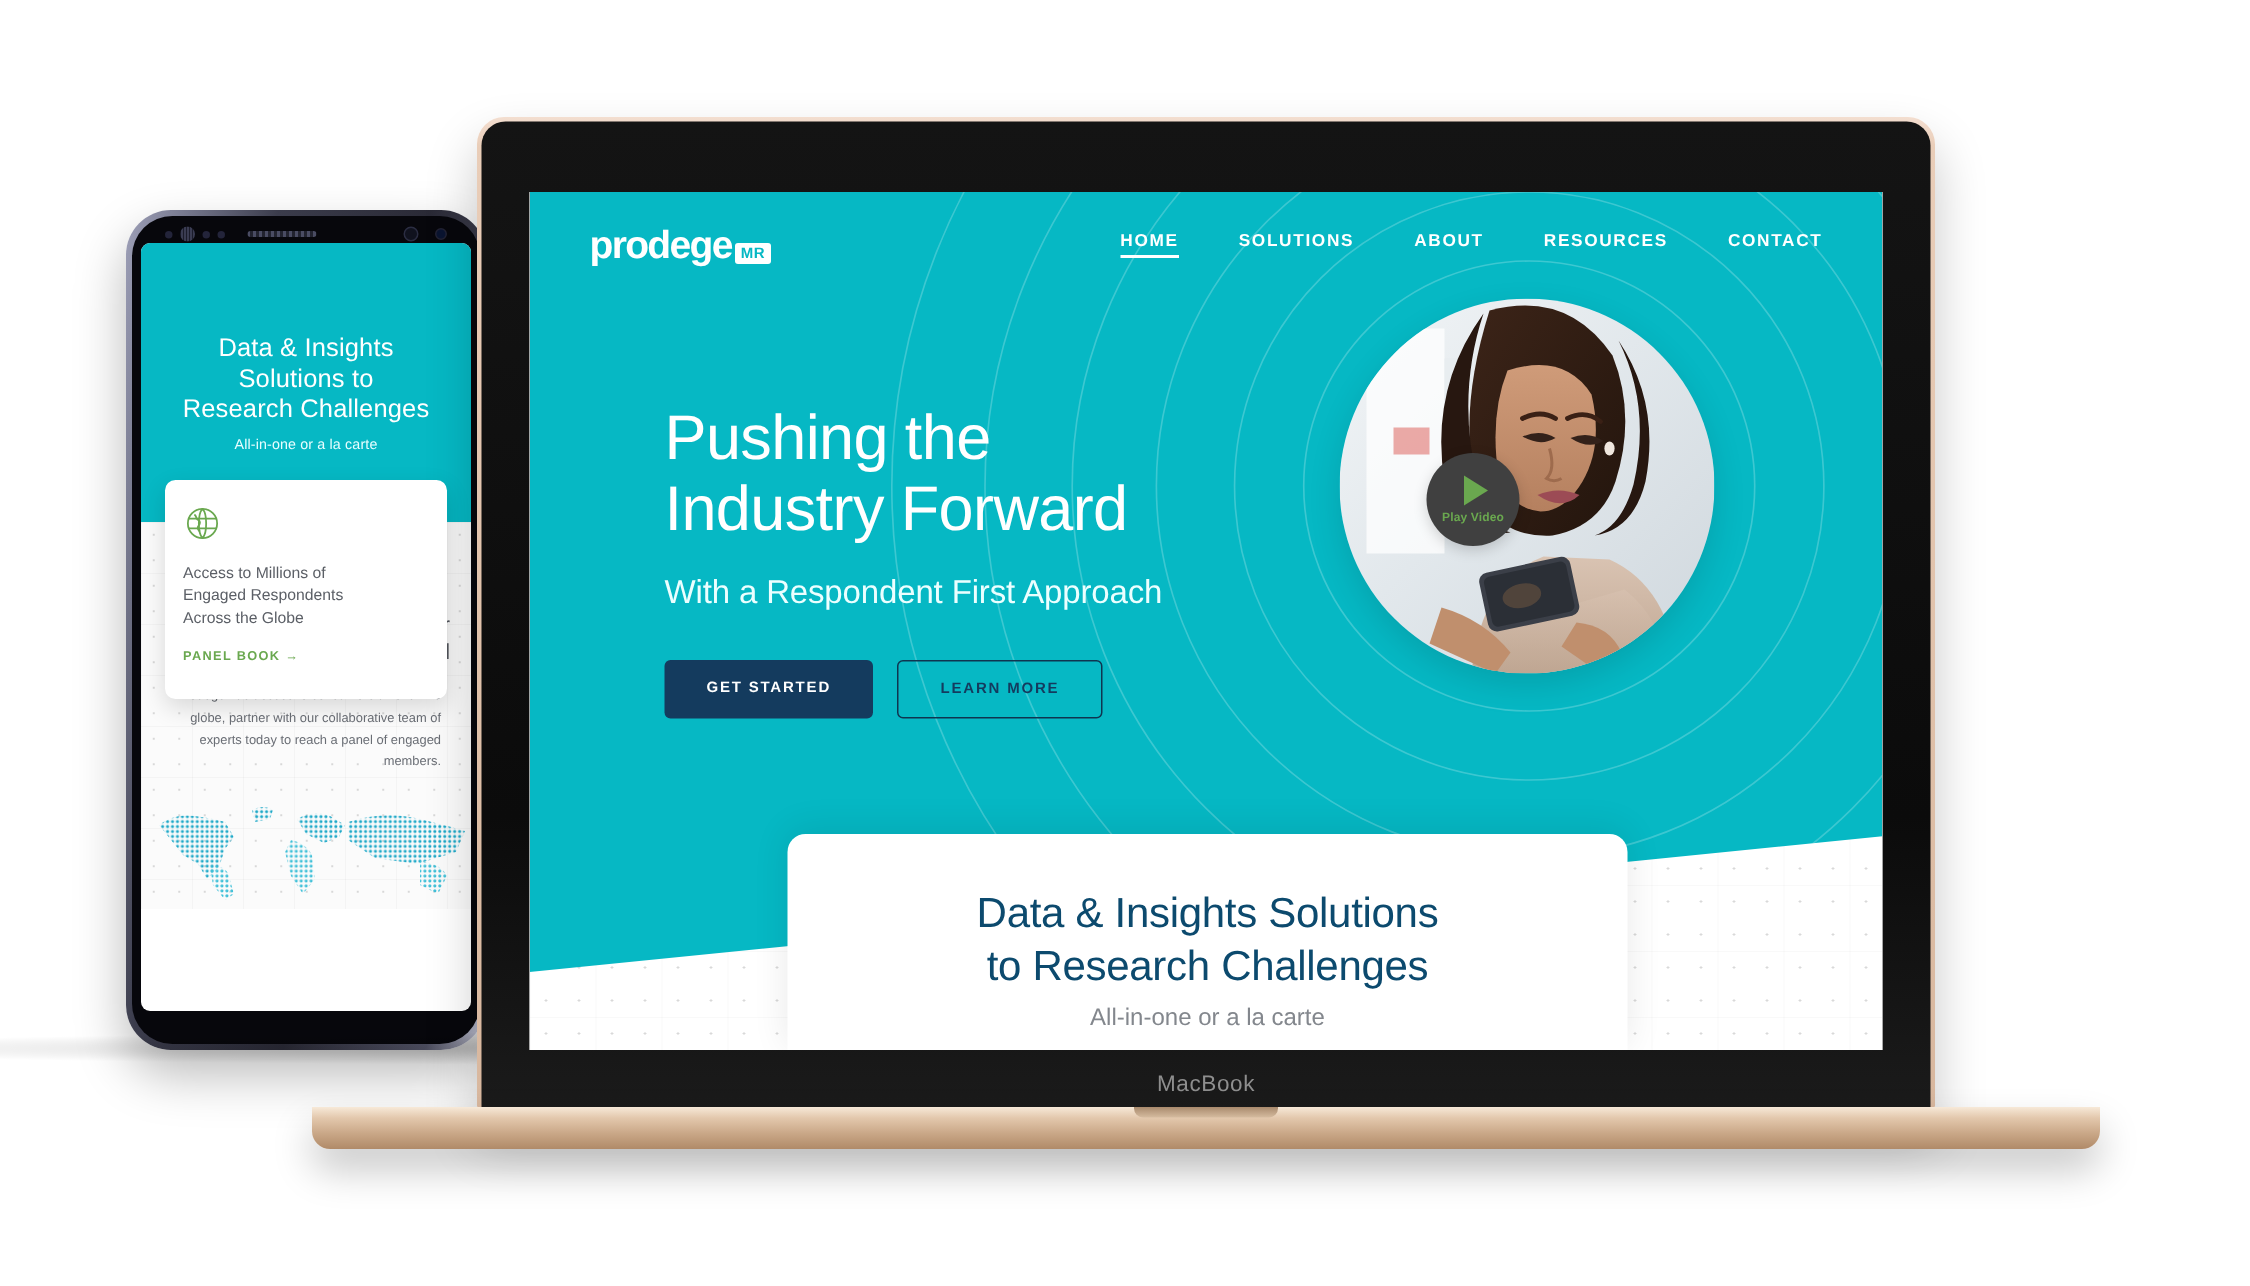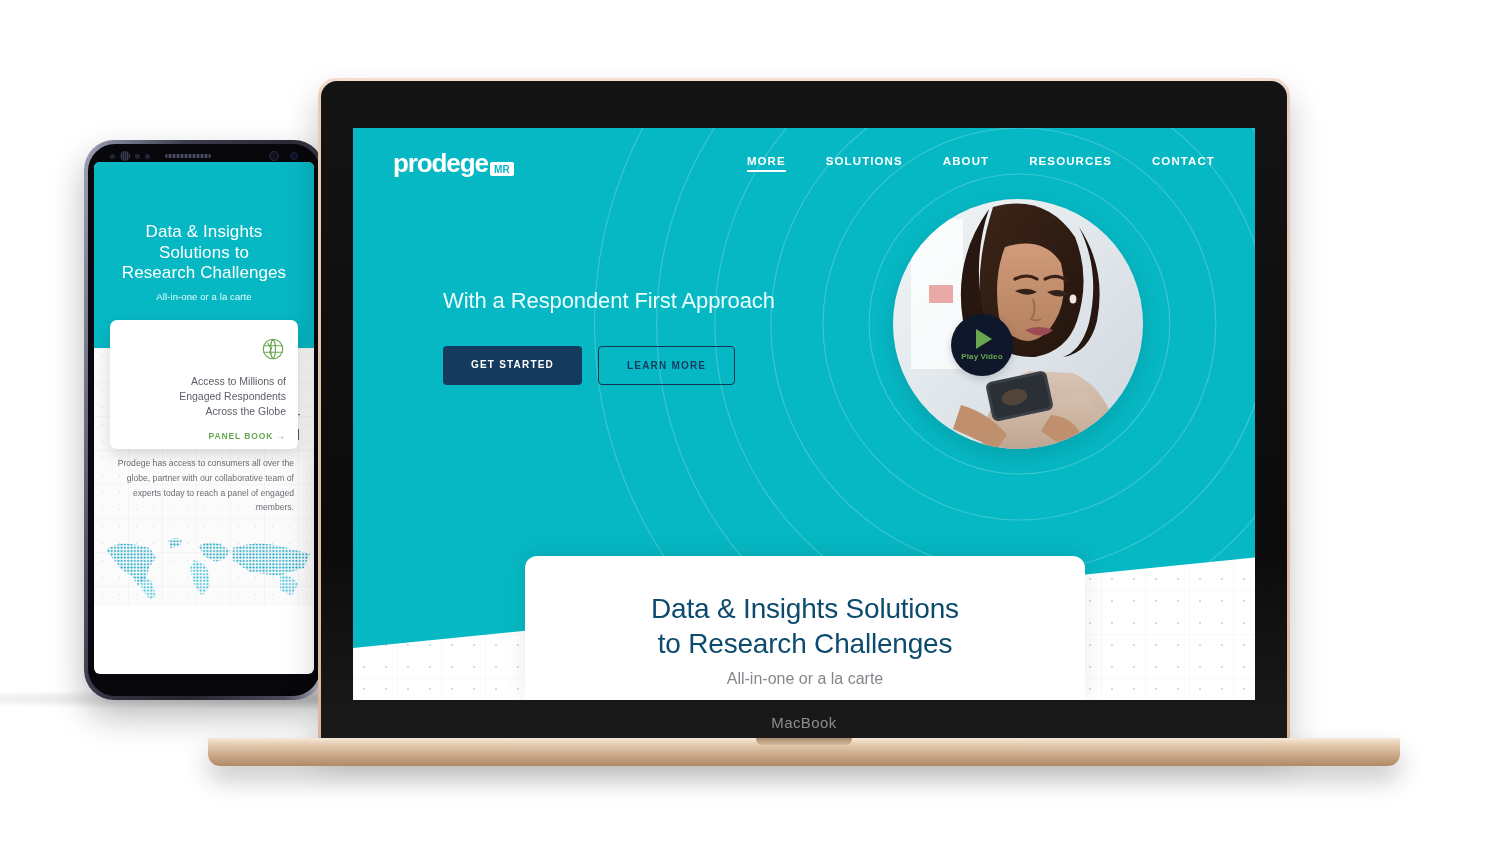--- a/index.html
+++ b/index.html
@@ -40,22 +40,22 @@
     border-radius: 6px; background: #fff; overflow: hidden;
   }
   .ph-teal {
     position: relative; background: #06b8c4; padding: 60px 10px 46px;
     text-align: center;
   }
   .ph-h1 { color: #fff; font-size: 17px; line-height: 1.22; font-weight: 400; letter-spacing: .1px; }
   .ph-sub { color: #e8feff; font-size: 9.5px; margin-top: 7px; letter-spacing: .1px; }
   .ph-card {
     position: absolute; left: 16px; right: 16px; top: 158px;
-    background: #fff; border-radius: 7px; padding: 16px 12px 8px;
-    box-shadow: 0 6px 16px rgba(0,0,0,.14); text-align: right; z-index: 4;
+    background: #fff; border-radius: 7px; padding: 16px 12px 24px;
+    box-shadow: 0 6px 16px rgba(0,0,0,.14); text-align: left; z-index: 4;
   }
   .ph-card-txt { color: #5b5f66; font-size: 10.5px; line-height: 1.45; margin-top: 8px; }
   .ph-link { color: #6aa84f; font-size: 8.5px; font-weight: 700; letter-spacing: .9px; margin-top: 11px; }
   .ph-white {
     position: relative; background: #fbfbfb; height: 258px; padding: 60px 14px 0; text-align: right;
     background-image:
       radial-gradient(circle, #d8d8d8 0.7px, transparent 0.8px),
       linear-gradient(to right, rgba(0,0,0,.028) 1px, transparent 1px),
       linear-gradient(to bottom, rgba(0,0,0,.028) 1px, transparent 1px);
     background-size: 17px 17px, 34px 34px, 34px 34px;
@@ -139,22 +139,22 @@
   }
   .btn-primary { background: #143b5e; color: #fff; }
   .btn-secondary { background: transparent; color: #143b5e; border: 1.5px solid #0f3550; }
 
   .hero-photo {
     position: absolute; left: 540px; top: 71px; width: 250px; height: 250px;
     border-radius: 50%; overflow: hidden; z-index: 4;
     box-shadow: 0 8px 22px rgba(0,0,0,.12);
   }
   .play-btn {
-    position: absolute; left: 598px; top: 186px; width: 62px; height: 62px; border-radius: 50%;
-    background: #0f172a; z-index: 6; display: flex; flex-direction: column;
+    position: absolute; left: 598px; top: 174px; width: 62px; height: 62px; border-radius: 50%;
+    background: #404040; z-index: 6; display: flex; flex-direction: column;
     align-items: center; justify-content: center; box-shadow: 0 3px 9px rgba(0,0,0,.17);
   }
   .play-tri {
     width: 0; height: 0; border-left: 16px solid #6aa84f;
     border-top: 10px solid transparent; border-bottom: 10px solid transparent; margin-left: 4px;
   }
   .play-label { color: #6aa84f; font-size: 8px; font-weight: 700; margin-top: 3px; letter-spacing: .1px; }
 
   .white-card {
     position: absolute; left: 172px; top: 428px; width: 560px; bottom: 0;
@@ -263,29 +263,33 @@
                 </g>
               </svg>
             </div>
 
             <div class="navbar">
               <div class="logo">
                 <span class="logo-word">prodege</span>
                 <span class="logo-badge">MR</span>
               </div>
               <div class="nav">
-                <span class="nav-item active">MORE</span>
+                <span class="nav-item active">HOME</span>
                 <span class="nav-item">SOLUTIONS</span>
                 <span class="nav-item">ABOUT</span>
                 <span class="nav-item">RESOURCES</span>
                 <span class="nav-item">CONTACT</span>
               </div>
             </div>
 
             <div class="hero-copy">
+              <div class="h1">
+                <div>Pushing the</div>
+                <div>Industry Forward</div>
+              </div>
               <div class="h2">With a Respondent First Approach</div>
               <div class="btns">
                 <span class="btn btn-primary">GET STARTED</span>
                 <span class="btn btn-secondary">LEARN MORE</span>
               </div>
             </div>
 
             <div class="hero-photo">
               <svg viewBox="0 0 250 250" width="250" height="250">
                 <defs>

